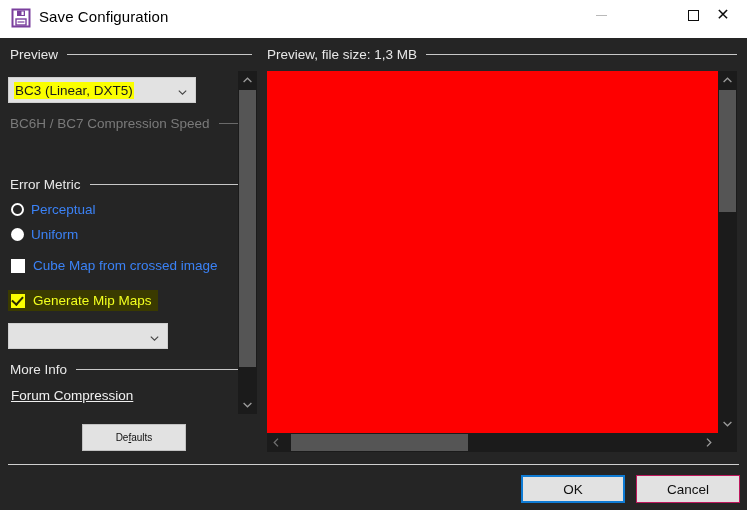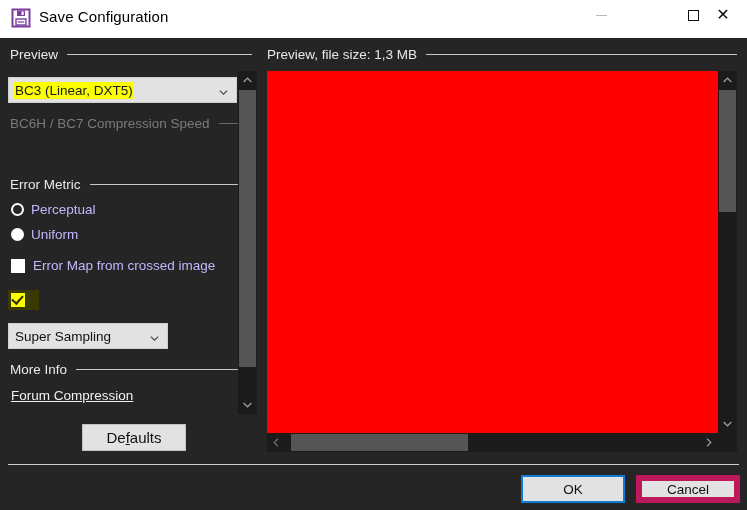--- a/index.html
+++ b/index.html
@@ -134,42 +134,42 @@
     width: 9px; height: 9px;
   }
   .combobox.disabled {
     background: #cccccc;
     border-color: #c0c0c0;
     color: #8a8a8a;
   }
 
   #combo-format {
     left: 8px; top: 39px;
-    width: 229px; height: 26px;
+    width: 188px; height: 26px;
   }
   #combo-speed {
     left: 10px; top: 103px;
     width: 94px; height: 25px;
   }
   #speed-header {
     left: 10px; top: 78px;
     width: 232px;
   }
 
   #errmetric-header {
     left: 10px; top: 139px;
     width: 232px;
   }
 
   .optrow {
     position: absolute;
     display: flex;
     align-items: center;
     font-size: 13.5px;
-    color: #c4b5fd;
+    color: #3b82f6;
     white-space: nowrap;
   }
   .radio {
     width: 13px; height: 13px;
     border-radius: 50%;
     box-sizing: border-box;
     margin-right: 7px;
     flex: 0 0 auto;
   }
   .radio.off {
@@ -230,21 +230,21 @@
   }
 
   #defaults-button {
     position: absolute;
     left: 82px; top: 386px;
     width: 104px; height: 27px;
     background: #e2e2e2;
     border: 1px solid #c2c2c2;
     box-sizing: border-box;
     color: #101010;
-    font-size: 15px;
+    font-size: 10px;
     font-family: "Liberation Sans", sans-serif;
     display: flex;
     align-items: center;
     justify-content: center;
     padding: 0;
   }
   .mnemonic { text-decoration: underline; }
 
   
   .vscroll {
@@ -336,21 +336,21 @@
     position: absolute;
     height: 28px;
     background: #e2e2e2;
     color: #101010;
     font-size: 13.5px;
     font-family: "Liberation Sans", sans-serif;
     display: flex;
     align-items: center;
     justify-content: center;
     box-sizing: border-box;
-    border: 6px solid #be185d;
+    border: 1px solid #be185d;
     padding: 0;
   }
   #ok-button {
     left: 521px; top: 437px;
     width: 104px;
     border: 2px solid #0f7bd4;
   }
   #cancel-button {
     left: 636px; top: 437px;
     width: 104px;
@@ -418,31 +418,31 @@
         <span>Perceptual</span>
       </div>
 
       <div class="optrow" id="opt-uniform">
         <span class="radio on"></span>
         <span>Uniform</span>
       </div>
 
       <div class="optrow" id="opt-cubemap">
         <span class="checkbox"></span>
-        <span>Error Map from crossed image</span>
+        <span>Cube Map from crossed image</span>
       </div>
 
       <div class="optrow" id="opt-mipmaps">
         <span class="checkbox checked">
             <span class="tick"></span>
           </span>
+        <span>Generate Mip Maps</span>
       </div>
 
       <div class="combobox" id="combo-mipfilter">
-        <span class="cb-text">Super Sampling</span>
         <span class="cb-arrow">
           <svg class="chev" width="9" height="9" viewBox="0 0 9 9">
             <polyline points="0.8,2.6 4.5,6.2 8.2,2.6" fill="none" stroke="#444444" stroke-width="1.1"></polyline>
           </svg>
         </span>
       </div>
 
       <div class="grouphdr" id="moreinfo-header">
         <span>More Info</span>
         <span class="rule"></span>

